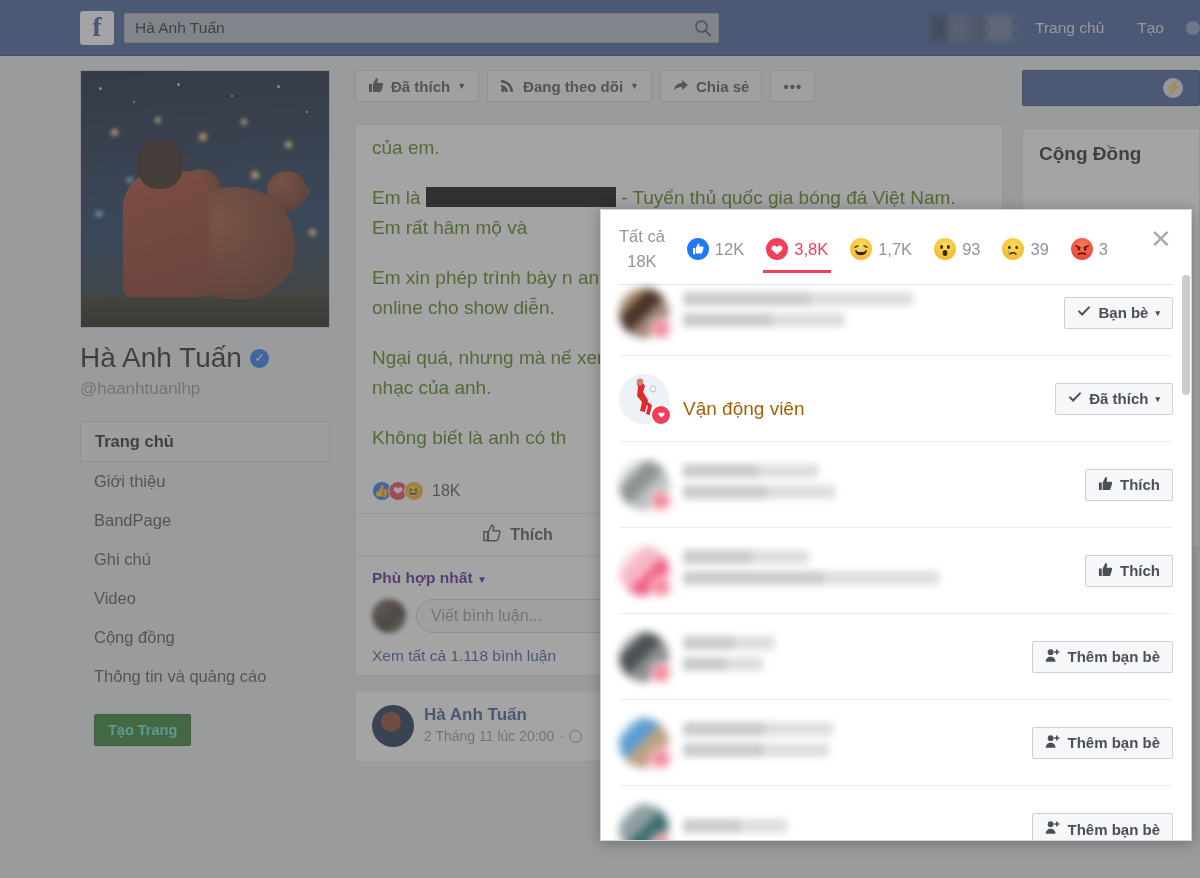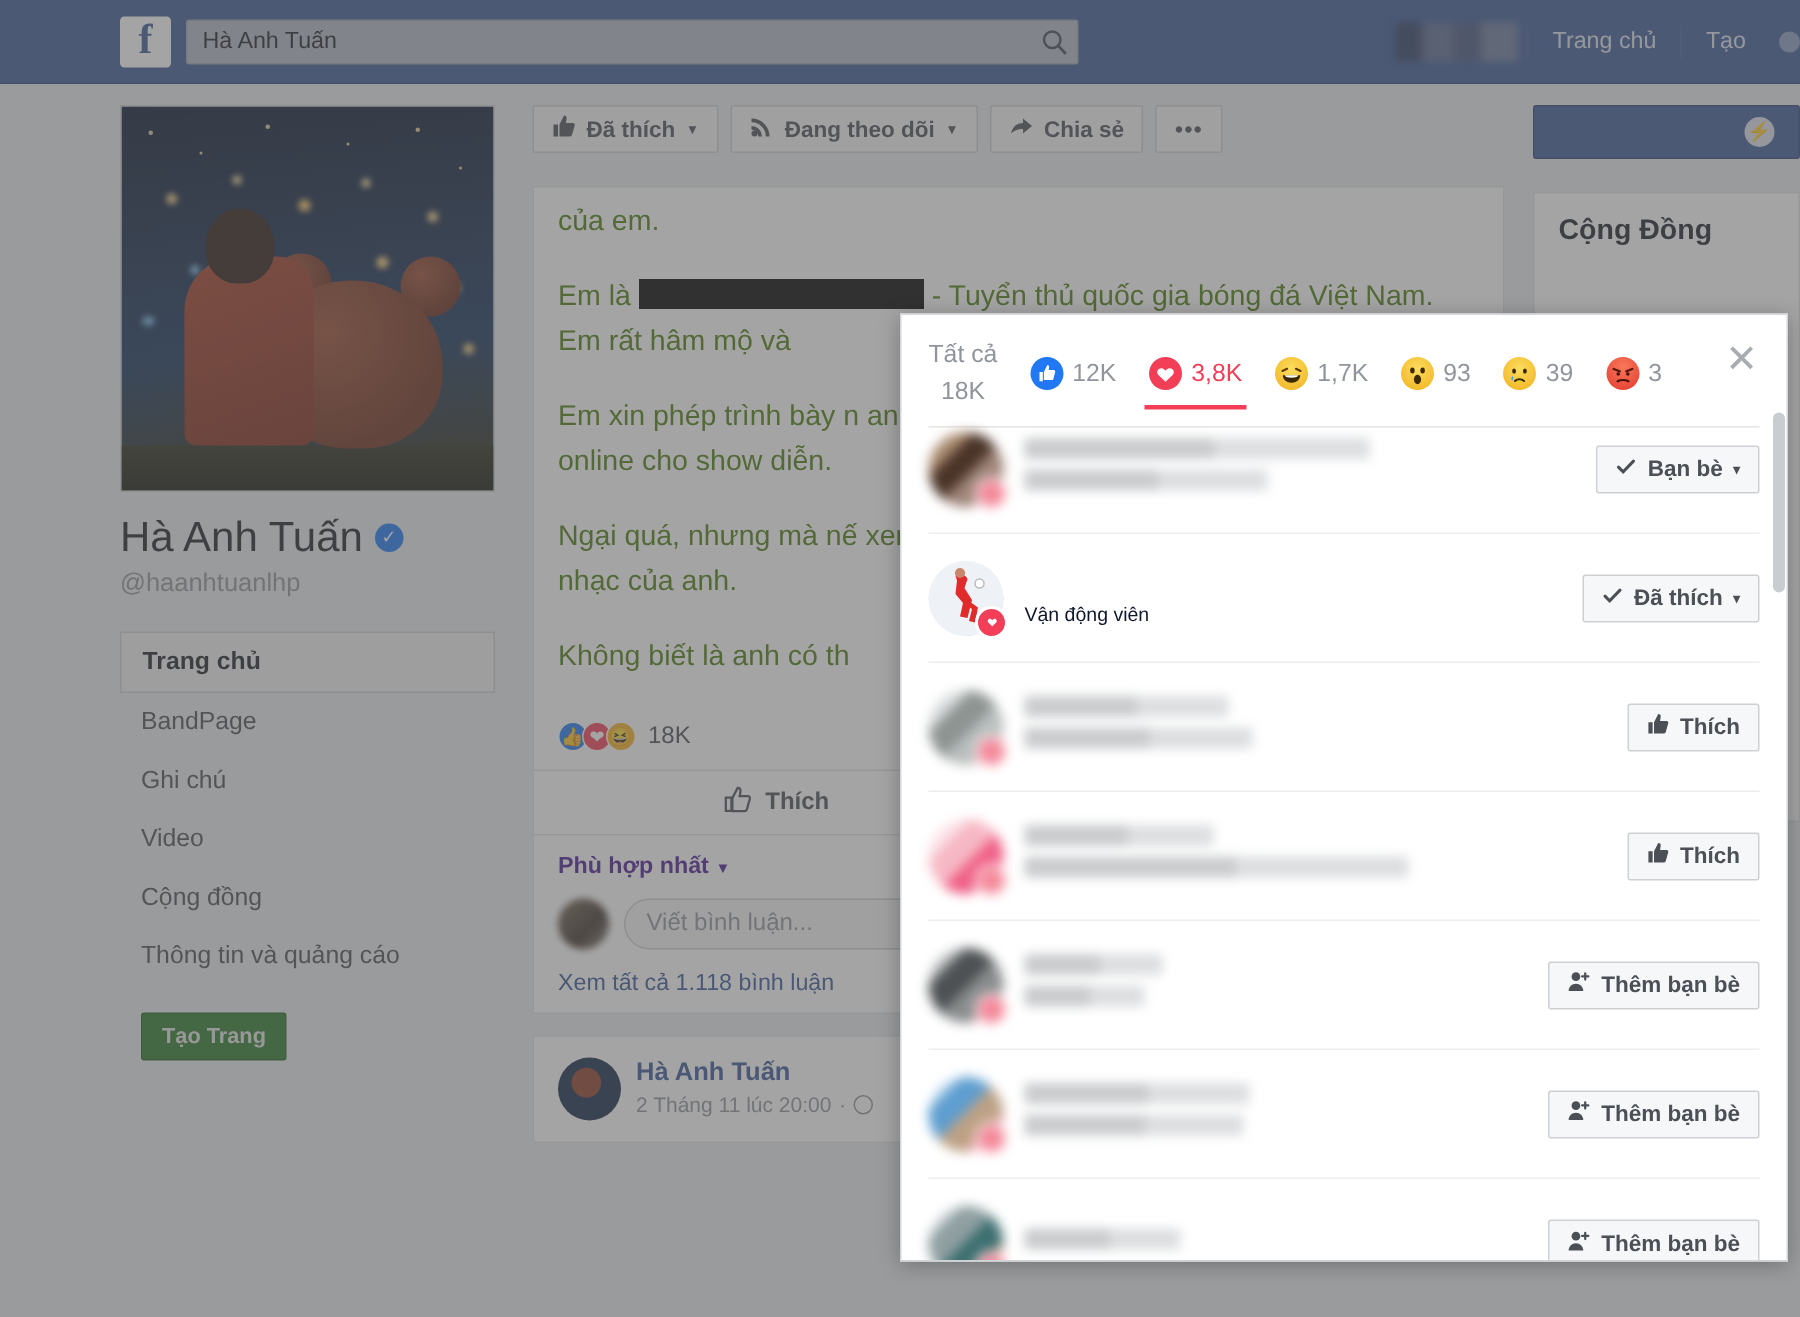--- a/index.html
+++ b/index.html
@@ -89,21 +89,21 @@
   }
   .handle { color: #90949c; font-size: 17px; margin-top: 5px; }
   .navlist { margin-top: 22px; }
   .navlist .item {
     font-size: 16.5px; color: #4b4f56; padding: 10px 14px; cursor: pointer;
   }
   .navlist .item.active {
     color: #1d2129; font-weight: bold; border: 1px solid #ccd0d5; background: #f1f2f4;
   }
   .create-page-btn {
-    display: inline-block; margin: 18px 0 0 14px; background: #2b7a2b; color: #e5e5e5;
+    display: inline-block; margin: 18px 0 0 14px; background: #2b7a2b; color: #5eead4;
     padding: 7px 13px; font-size: 14.5px; font-weight: bold; border: 1px solid #236223;
     border-radius: 2px; cursor: pointer;
   }
 
   
   .mid-col { position: absolute; left: 355px; top: 70px; width: 648px; z-index: 5; }
   .action-bar { display: flex; align-items: center; }
   .act-btn {
     display: flex; align-items: center; gap: 7px; height: 32px; padding: 0 12px;
     border: 1px solid #ced0d4; background: #f6f7f9; color: #4b4f56;
@@ -205,21 +205,21 @@
   .l-avatar { width: 50px; height: 50px; border-radius: 50%; flex: none; position: relative; }
   .l-avatar.blurred { filter: blur(4px); }
   .badge {
     position: absolute; right: -3px; bottom: -2px; width: 22px; height: 22px; border-radius: 50%;
     border: 2px solid #fff; font-size: 11px; line-height: 18px; text-align: center; color: #fff;
   }
   .badge.love { background: #f33e58; }
   .badge.blurpink { background: #f4889a; }
   .l-text { flex: 1; min-width: 0; }
   .l-name { font-size: 17px; color: #1d2129; font-weight: bold; }
-  .l-sub { font-size: 13px; color: #0f172a; margin-top: 21px; }
+  .l-sub { font-size: 19px; color: #a16207; margin-top: 21px; }
   .l-blurline {
     height: 14px; border-radius: 2px; margin-bottom: 7px; filter: blur(3.5px);
     background: linear-gradient(90deg,#c9cbcd 0 55%, #dcdee0 55% 100%);
   }
   .l-btn {
     display: flex; align-items: center; gap: 7px; height: 32px; padding: 0 12px; flex: none;
     border: 1px solid #ced0d4; background: #f6f7f9; border-radius: 2px; cursor: pointer;
     color: #4b4f56; font-size: 15px; font-weight: bold; white-space: nowrap;
   }
   .l-btn .caret { font-size: 9px; }
@@ -287,20 +287,21 @@
       </div>
 
       <div class="name-row">
         <div class="page-name">Hà Anh Tuấn</div>
         <div class="verified">✓</div>
       </div>
       <div class="handle">@haanhtuanlhp</div>
 
       <div class="navlist">
         <div class="item active">Trang chủ</div>
+        <div class="item">Giới thiệu</div>
         <div class="item">BandPage</div>
         <div class="item">Ghi chú</div>
         <div class="item">Video</div>
         <div class="item">Cộng đồng</div>
         <div class="item">Thông tin và quảng cáo</div>
       </div>
       <div class="create-page-btn">Tạo Trang</div>
     </div>
 
     <div class="mid-col">

